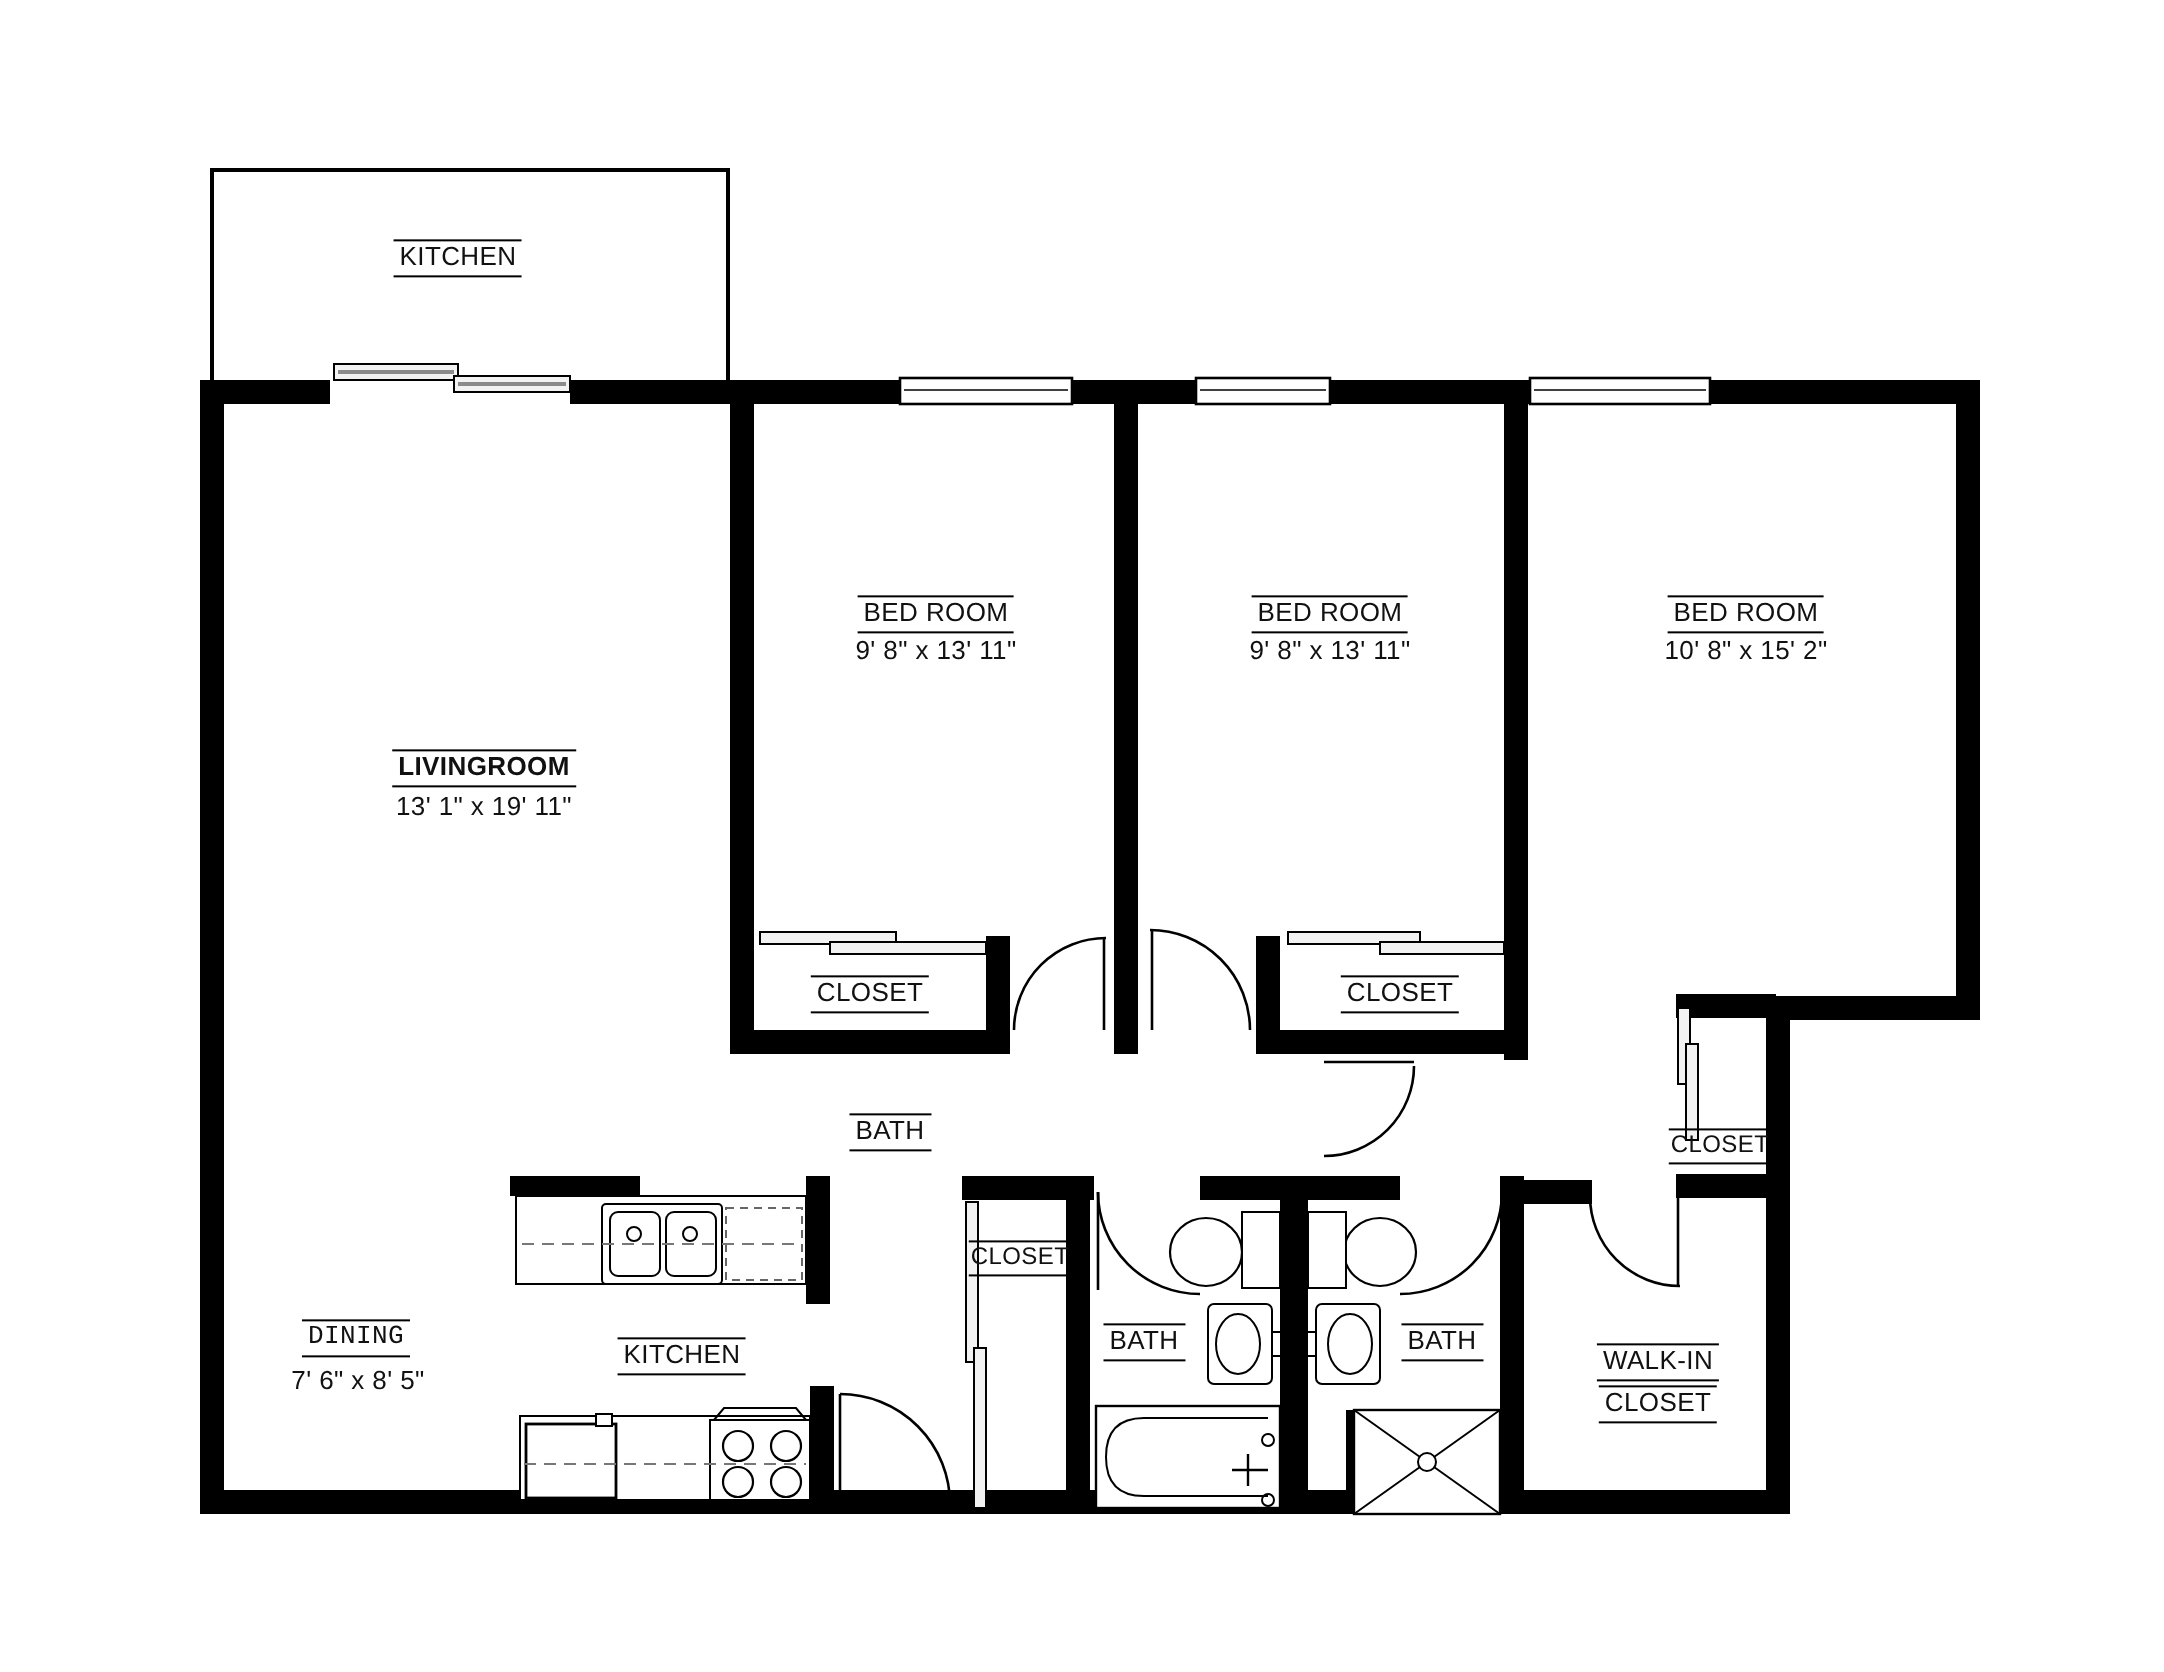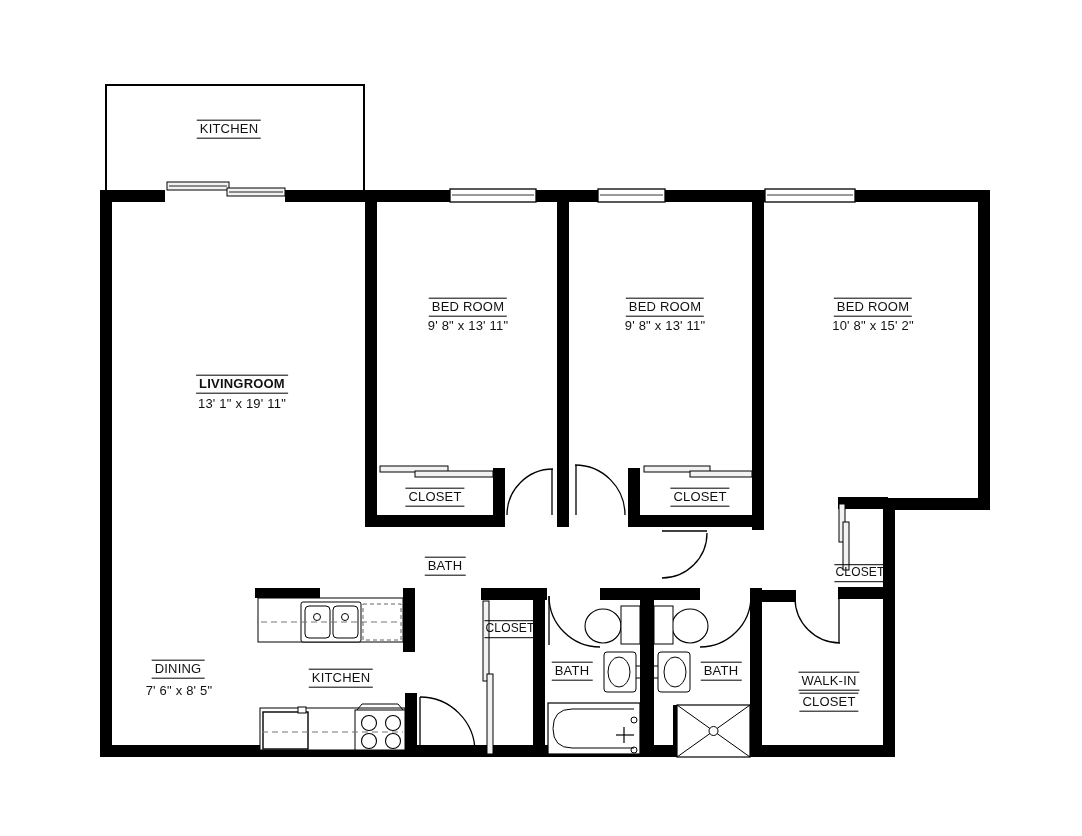--- a/index.html
+++ b/index.html
@@ -163,21 +163,21 @@
   <div class="lbl" style="left:873px;top:307px;">BED ROOM</div>
   <div class="dim" style="left:873px;top:325px;">10' 8" x 15' 2"</div>
 
   <div class="lbl" style="left:435px;top:497px;">CLOSET</div>
   <div class="lbl" style="left:700px;top:497px;">CLOSET</div>
   <div class="lbl" style="left:860px;top:573px;font-size:12px;padding:1px 1px 2px 1px;">CLOSET</div>
 
   <div class="lbl" style="left:445px;top:566px;">BATH</div>
   <div class="lbl" style="left:510px;top:629px;font-size:12px;padding:1px 1px 2px 1px;">CLOSET</div>
 
-  <div class="lbl" style="left:178px;top:669px;">DINING</div>
+  <div class="lbl" style="left:178px;top:669px;font-family:Liberation Mono, monospace;">DINING</div>
   <div class="dim" style="left:179px;top:690px;">7' 6" x 8' 5"</div>
 
   <div class="lbl" style="left:341px;top:678px;">KITCHEN</div>
 
   <div class="lbl" style="left:572px;top:671px;">BATH</div>
   <div class="lbl" style="left:721px;top:671px;">BATH</div>
 
   <div class="lbl" style="left:829px;top:681px;text-align:right;">WALK-IN</div>
   <div class="lbl" style="left:829px;top:702px;">CLOSET</div>
 

